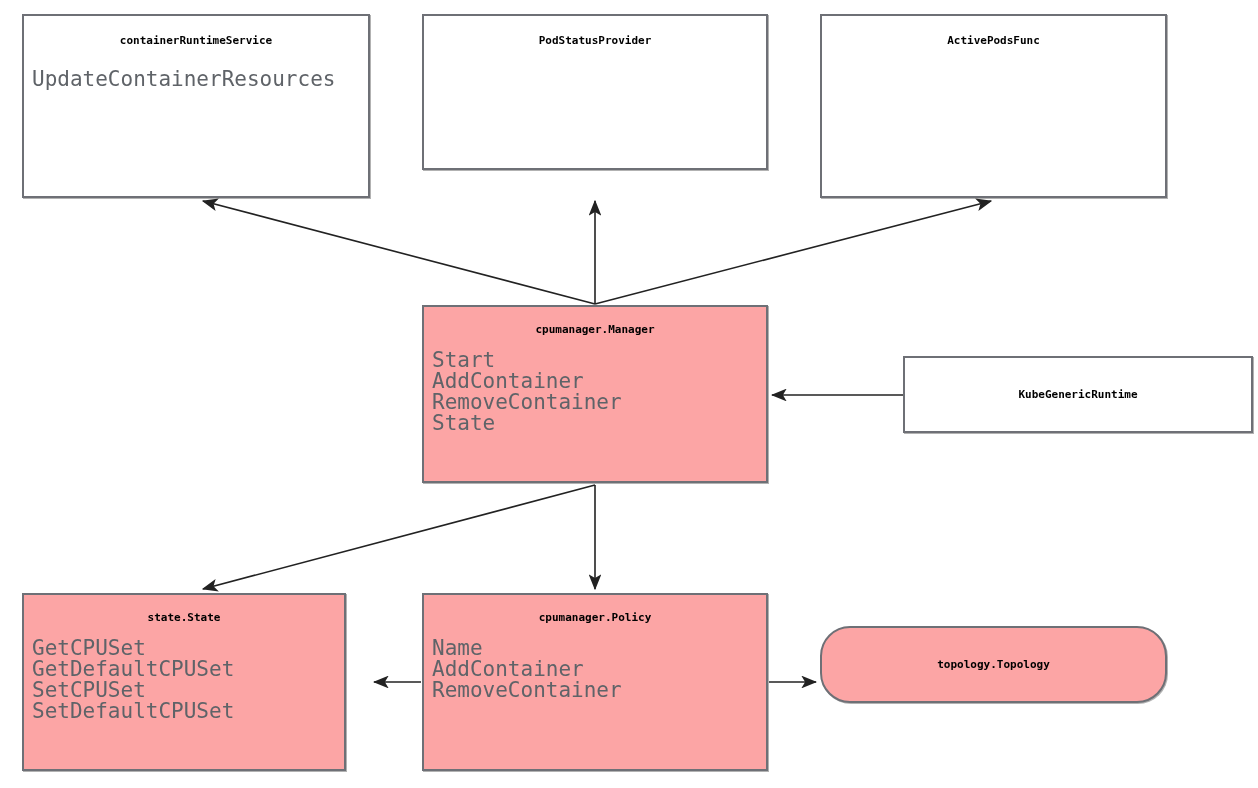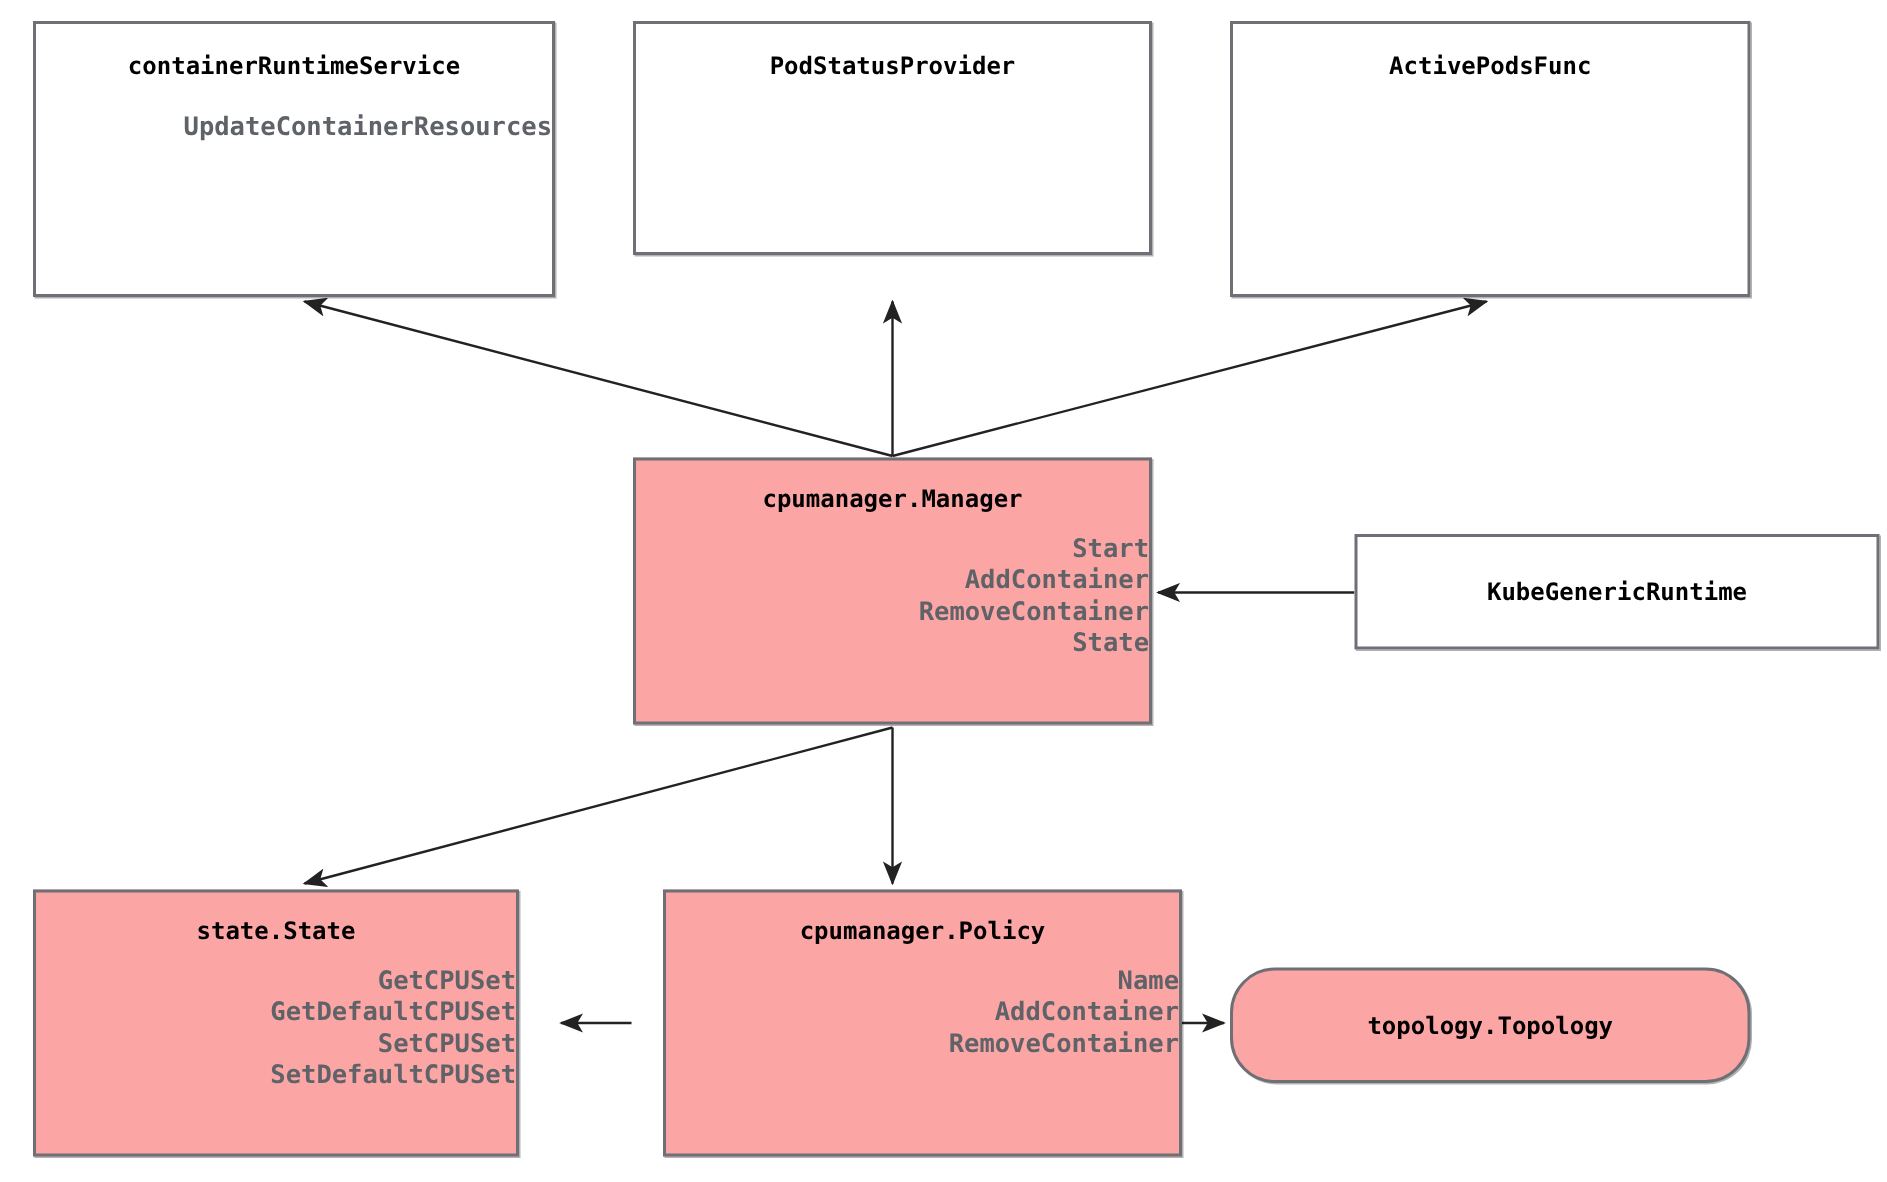--- a/index.html
+++ b/index.html
@@ -29,33 +29,32 @@
     box-sizing: border-box;
     border: 2px solid #6e7076;
     background: #ffffff;
     box-shadow: 1px 1px 0 0 rgba(0,0,0,0.30);
   }
   .node.filled {
     background: #fca5a5;
   }
   .node-title {
     font-weight: bold;
-    font-size: 16px;
+    font-size: 11px;
     color: #000000;
     text-align: center;
     letter-spacing: 0px;
     white-space: nowrap;
   }
   .node-members {
     color: #5f6368;
-    font-size: 17px;
-    font-weight: bold;
+    font-size: 21px;
+    font-weight: normal;
     line-height: 21px;
     white-space: pre;
-    text-align: right;
   }
   
   .tall .node-title { margin-top: 18px; }
   .tall .node-members { margin-top: 22px; margin-left: 8px; }
   
   .short {
     display: flex;
     align-items: center;
     justify-content: center;
   }
@@ -118,24 +117,24 @@
   </div>
 
   <div class="node mid filled" style="left:22px; top:593px; width:324px; height:178px;">
     <div class="node-title">state.State</div>
     <div class="node-members">GetCPUSet
 GetDefaultCPUSet
 SetCPUSet
 SetDefaultCPUSet</div>
   </div>
 
-  <div class="node mid filled" style="left:442px; top:593px; width:346px; height:178px;">
+  <div class="node mid filled" style="left:422px; top:593px; width:346px; height:178px;">
     <div class="node-title">cpumanager.Policy</div>
     <div class="node-members">Name
 AddContainer
 RemoveContainer</div>
   </div>
 
-  <div class="node short filled" style="left:820px; top:645px; width:347px; height:77px;border-radius:30px;">
+  <div class="node short filled" style="left:820px; top:626px; width:347px; height:77px;border-radius:30px;">
     <div class="node-title">topology.Topology</div>
   </div>
 
 </div>
 
 </body></html>

